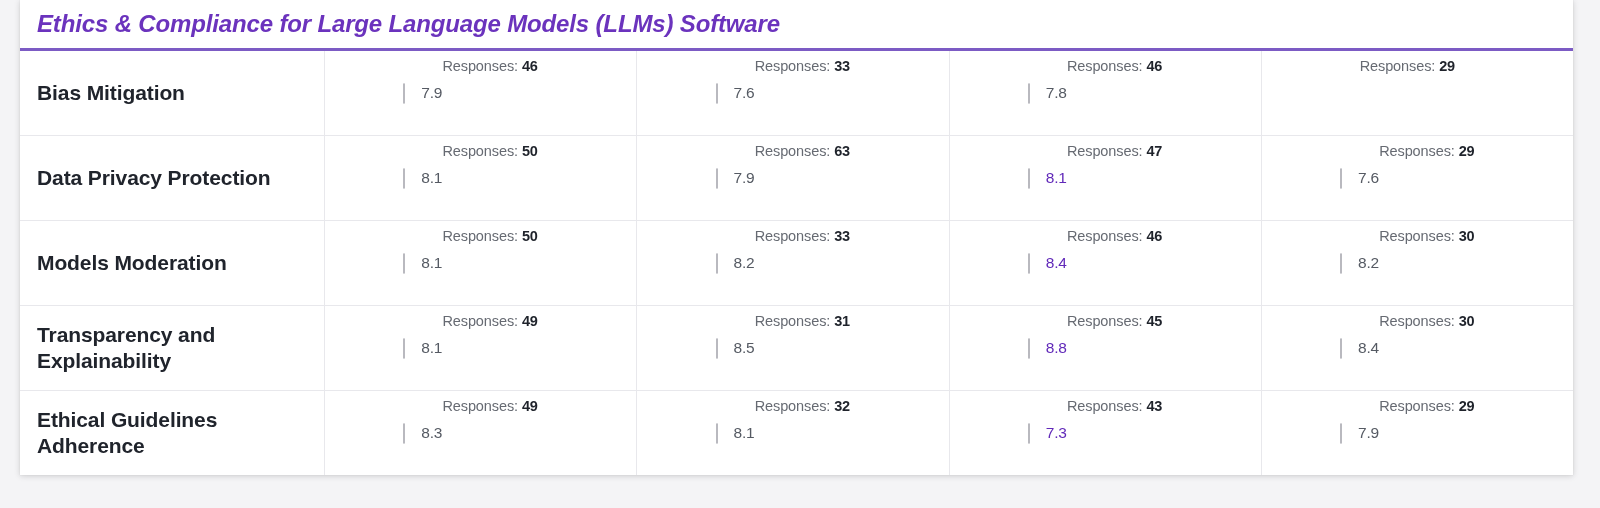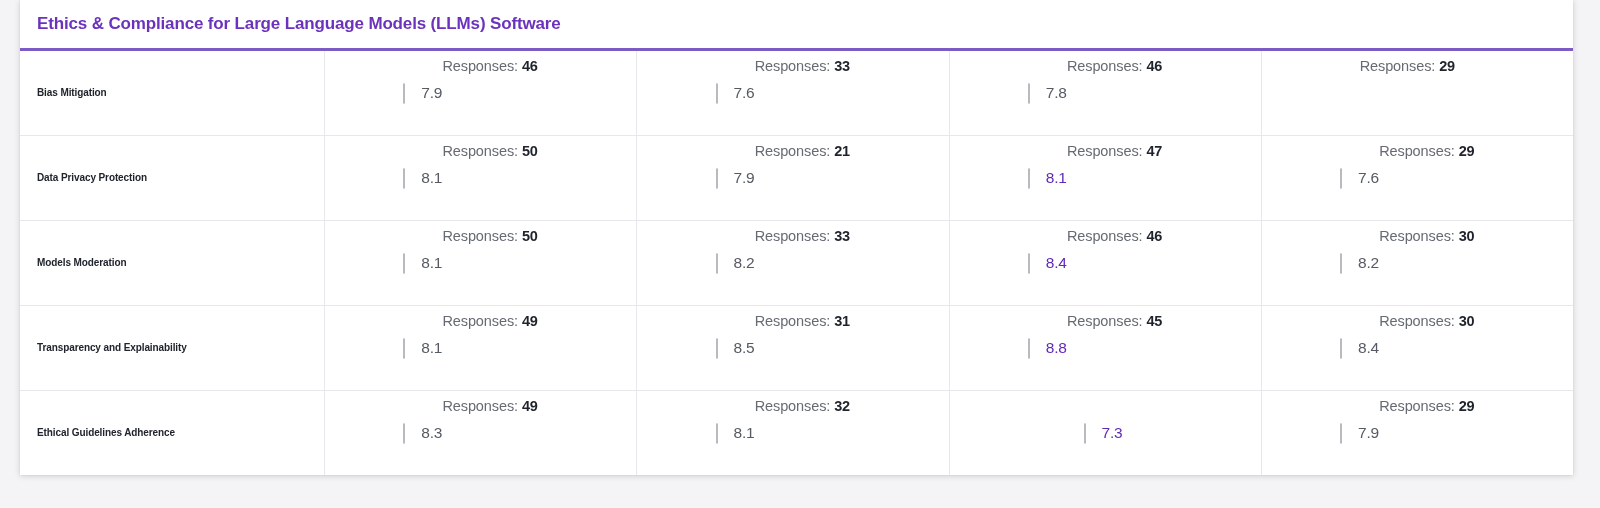--- a/index.html
+++ b/index.html
@@ -28,25 +28,26 @@
   .card-header {
     height: 48px;
     flex: 0 0 48px;
     display: flex;
     align-items: center;
     padding: 0 0 0 17px;
     background: #ffffff;
   }
 
   .card-title {
-    font-size: 17px;
+    font-size: 24px;
     font-weight: 600;
     color: #6b33bd;
     letter-spacing: -0.15px;
     white-space: nowrap;
+    font-style: italic;
   }
 
   .accent-rule {
     height: 3px;
     flex: 0 0 3px;
     background: #7c5bc4;
     width: 100%;
   }
 
   .grid-body {
@@ -66,21 +67,21 @@
 
   .cell-label {
     flex: 0 0 305px;
     display: flex;
     align-items: center;
     padding: 0 18px 0 17px;
     border-right: 1px solid #e8e8ec;
   }
 
   .label-text {
-    font-size: 10px;
+    font-size: 21px;
     font-weight: 600;
     color: #20242c;
     letter-spacing: -0.1px;
     line-height: 1.25;
   }
 
   .cell-metric {
     flex: 1 1 0;
     display: flex;
     flex-direction: row;
@@ -201,21 +202,21 @@
           </div>
           <div class="responses-line"><span class="resp-word">Responses:</span> <span class="resp-num">50</span></div>
         </div>
         <div class="cell-metric">
           <div class="bar-line">
             <div class="bar-track">
               <div class="bar-fill" style="width: 79%;"></div>
             </div>
             <span class="bar-value">7.9</span>
           </div>
-          <div class="responses-line"><span class="resp-word">Responses:</span> <span class="resp-num">21</span></div>
+          <div class="responses-line"><span class="resp-word">Responses:</span> <span class="resp-num">63</span></div>
         </div>
         <div class="cell-metric">
           <div class="bar-line">
             <div class="bar-track">
               <div class="bar-fill is-highlight" style="width: 81%;"></div>
             </div>
             <span class="bar-value is-highlight">8.1</span>
           </div>
           <div class="responses-line"><span class="resp-word">Responses:</span> <span class="resp-num">47</span></div>
         </div>
@@ -333,20 +334,21 @@
           </div>
           <div class="responses-line"><span class="resp-word">Responses:</span> <span class="resp-num">32</span></div>
         </div>
         <div class="cell-metric">
           <div class="bar-line">
             <div class="bar-track">
               <div class="bar-fill is-highlight" style="width: 86%;"></div>
             </div>
             <span class="bar-value is-highlight">7.3</span>
           </div>
+          <div class="responses-line"><span class="resp-word">Responses:</span> <span class="resp-num">43</span></div>
         </div>
         <div class="cell-metric">
           <div class="bar-line">
             <div class="bar-track">
               <div class="bar-fill" style="width: 79%;"></div>
             </div>
             <span class="bar-value">7.9</span>
           </div>
           <div class="responses-line"><span class="resp-word">Responses:</span> <span class="resp-num">29</span></div>
         </div>

